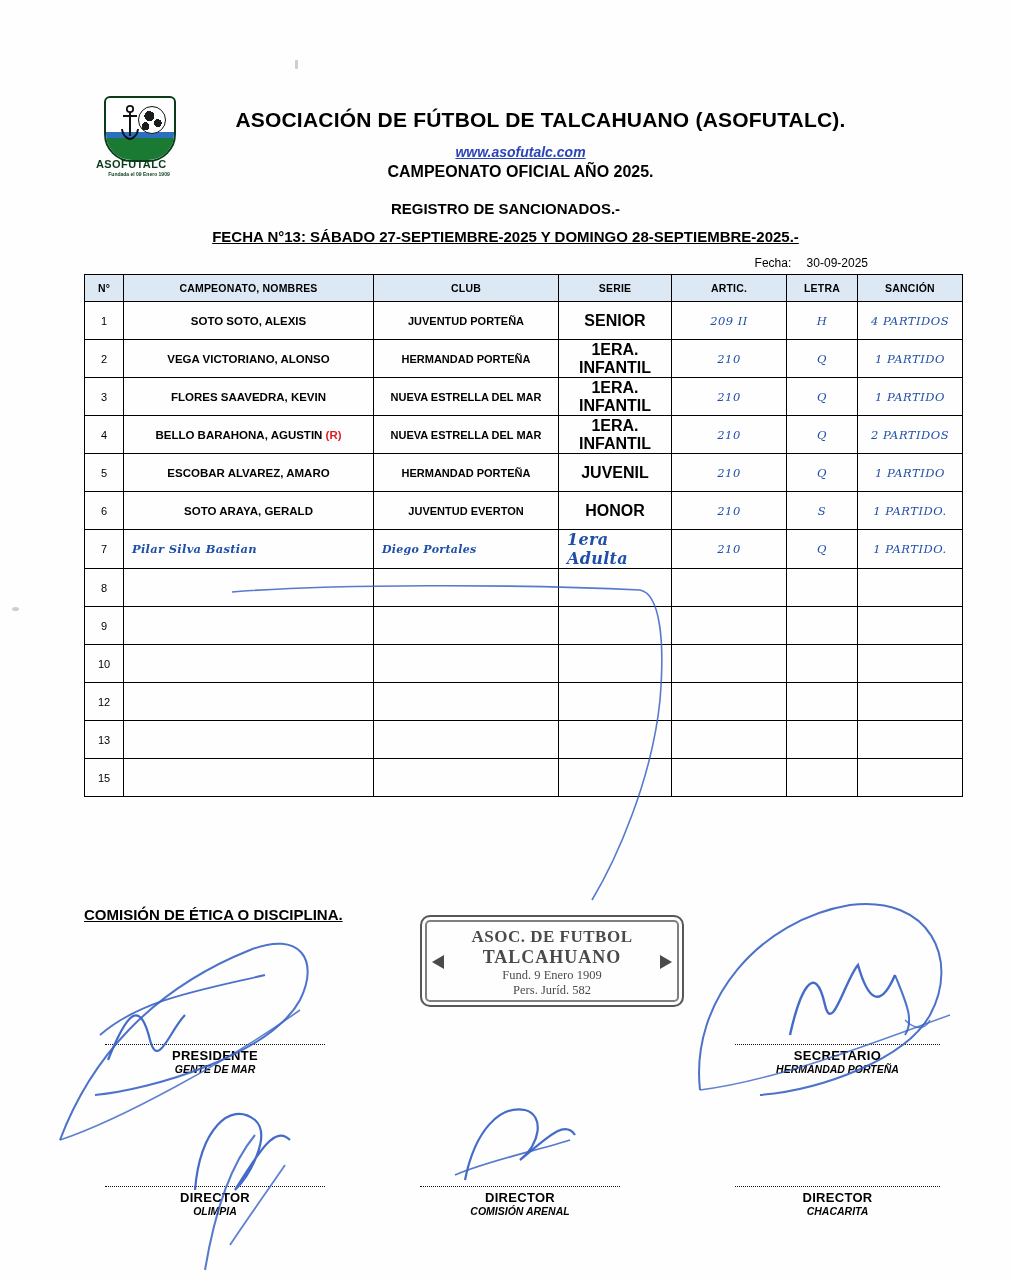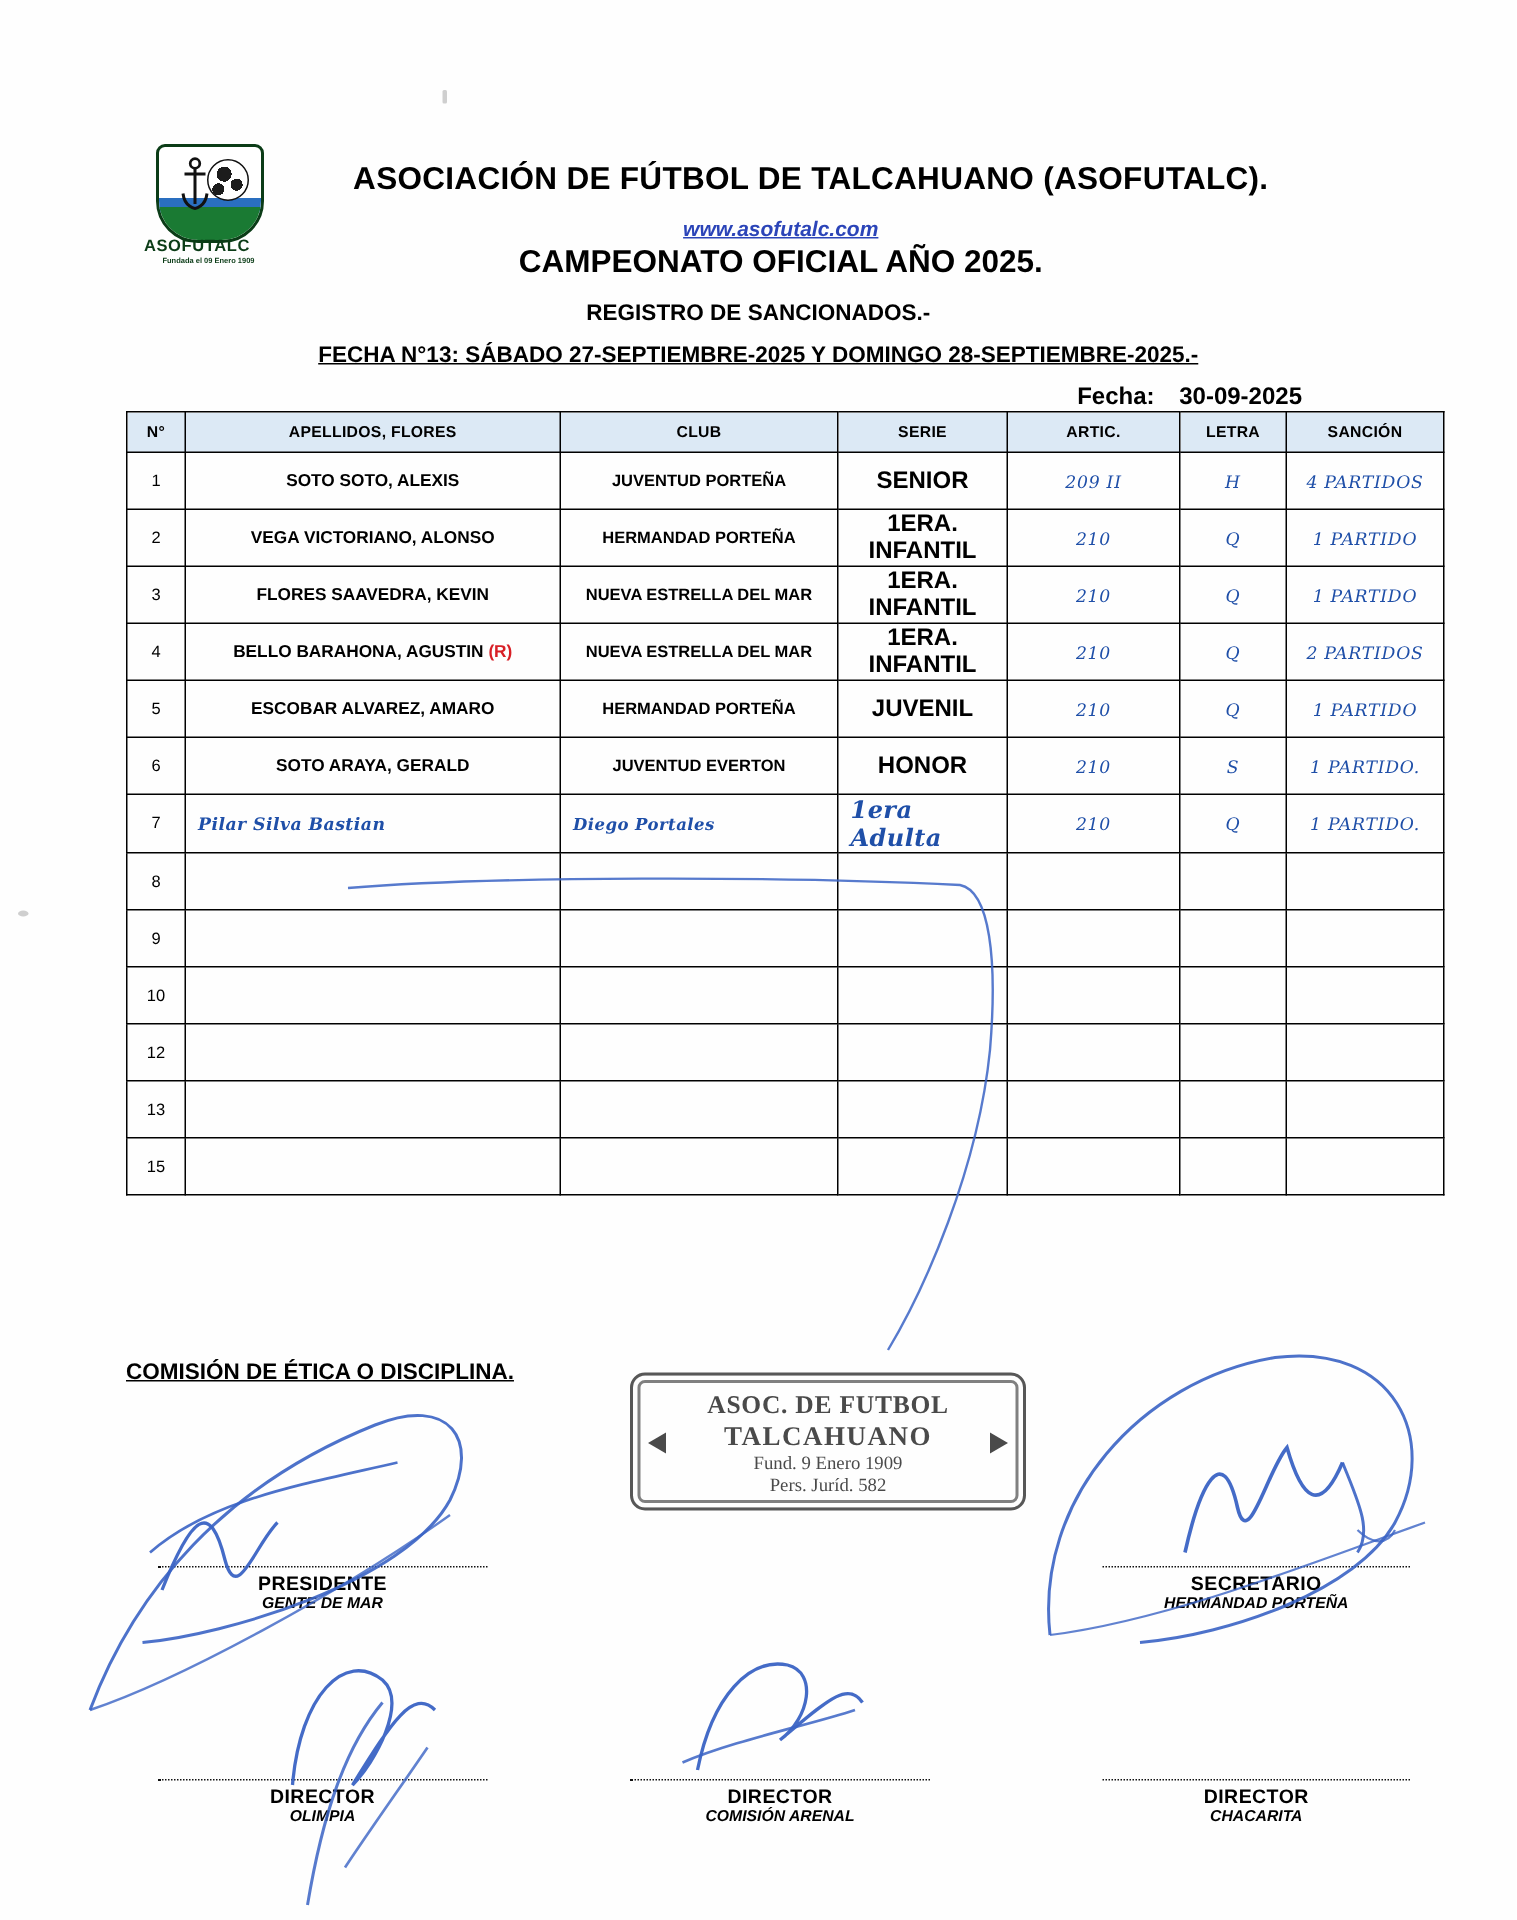--- a/index.html
+++ b/index.html
@@ -114,21 +114,21 @@
     color: #2b44b8;
     text-decoration: underline;
     padding-left: 30px;
     box-sizing: border-box;
   }
   .title-champ {
     position: absolute;
     left: 0; top: 163px;
     width: 1011px;
     text-align: center;
-    font-size: 21px;
+    font-size: 16px;
     font-weight: bold;
     padding-left: 30px;
     box-sizing: border-box;
   }
   .title-reg {
     position: absolute;
     left: 0; top: 200px;
     width: 1011px;
     text-align: center;
     font-size: 15px;
@@ -140,22 +140,22 @@
     width: 1011px;
     text-align: center;
     font-size: 15px;
     font-weight: bold;
     text-decoration: underline;
   }
   .date-line {
     position: absolute;
     right: 143px;
     top: 256px;
-    font-size: 16px;
-    font-weight: bold;
+    font-size: 12px;
+    font-weight: normal;
   }
   .date-line .dval { margin-left: 12px; }
 
   
   .tbl {
     position: absolute;
     left: 84px;
     top: 274px;
     width: 843px;
     border-collapse: collapse;
@@ -301,21 +301,21 @@
 
   <div class="date-line">
     <span>Fecha:</span>
     <span class="dval">30-09-2025</span>
   </div>
 
   <table class="tbl">
     <thead>
       <tr>
         <th class="c-num">N°</th>
-        <th class="c-name">APELLIDOS, FLORES</th>
+        <th class="c-name">CAMPEONATO, NOMBRES</th>
         <th class="c-club">CLUB</th>
         <th class="c-serie">SERIE</th>
         <th class="c-art">ARTIC.</th>
         <th class="c-letra">LETRA</th>
         <th class="c-sanc">SANCIÓN</th>
       </tr>
     </thead>
     <tbody id="tbody">
         <tr>
           <td class="c-num">1</td>

